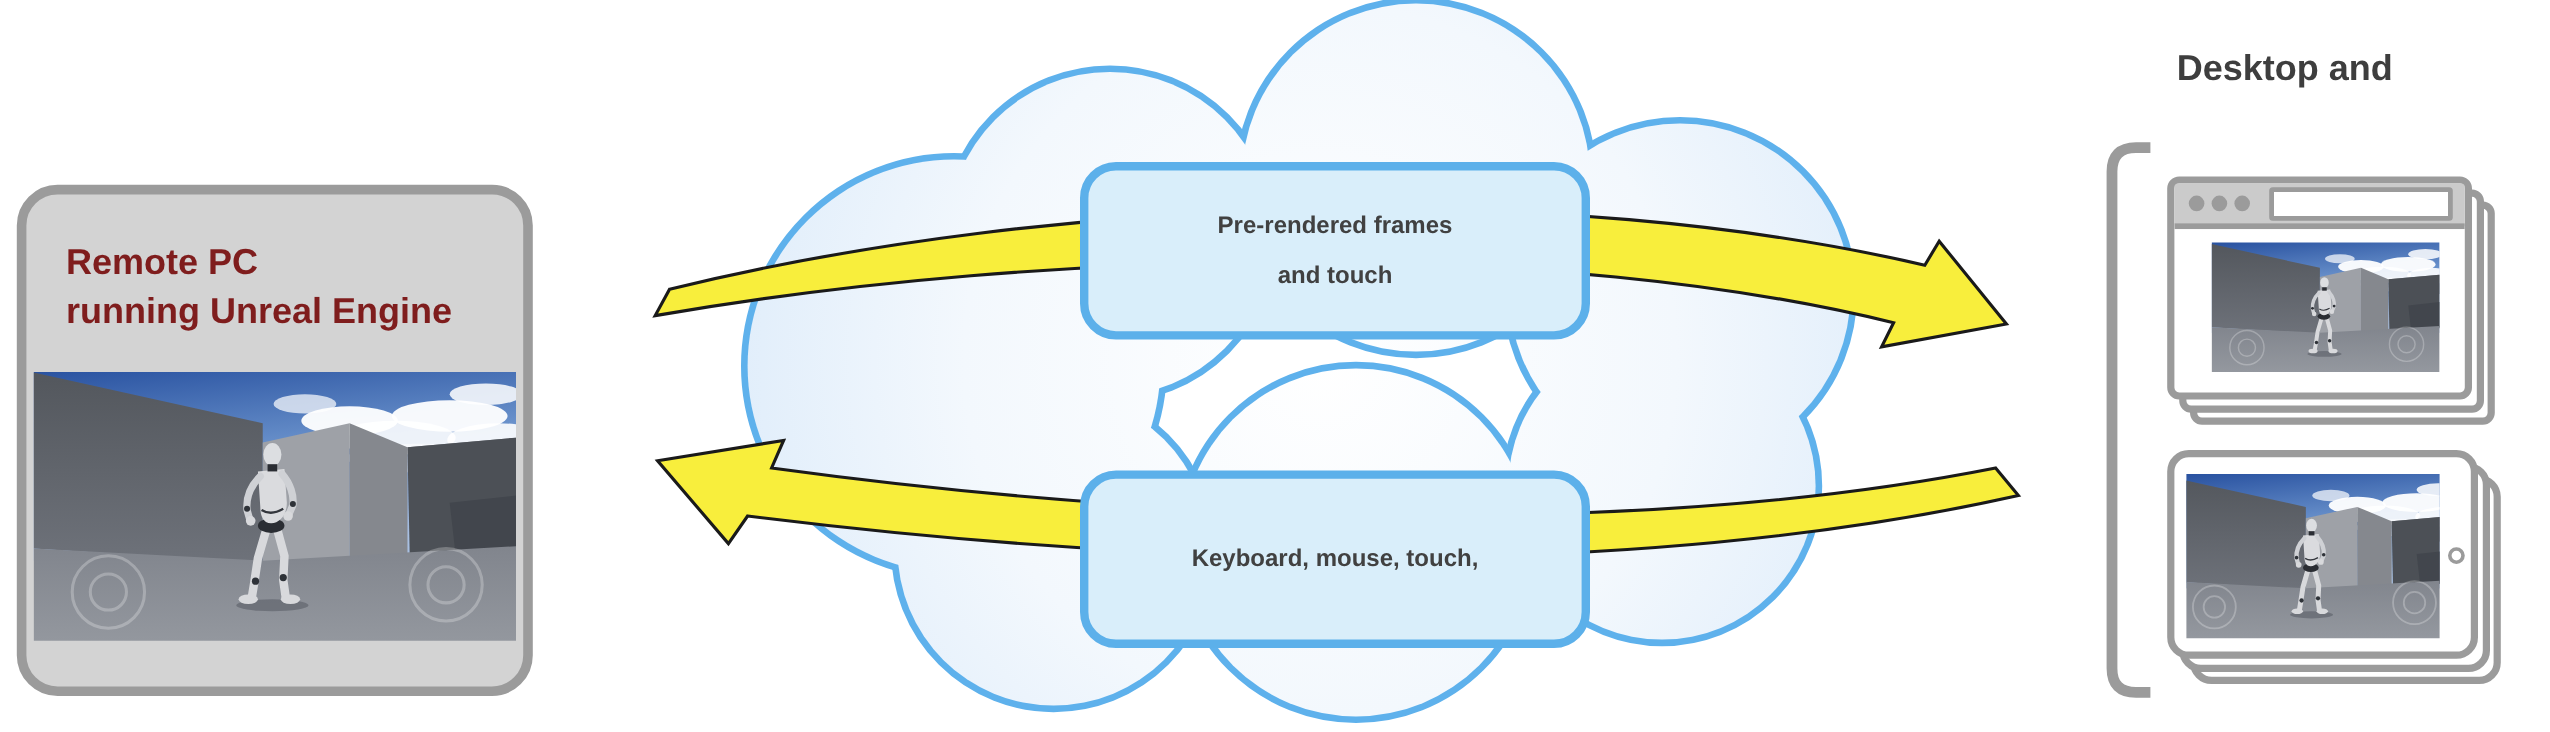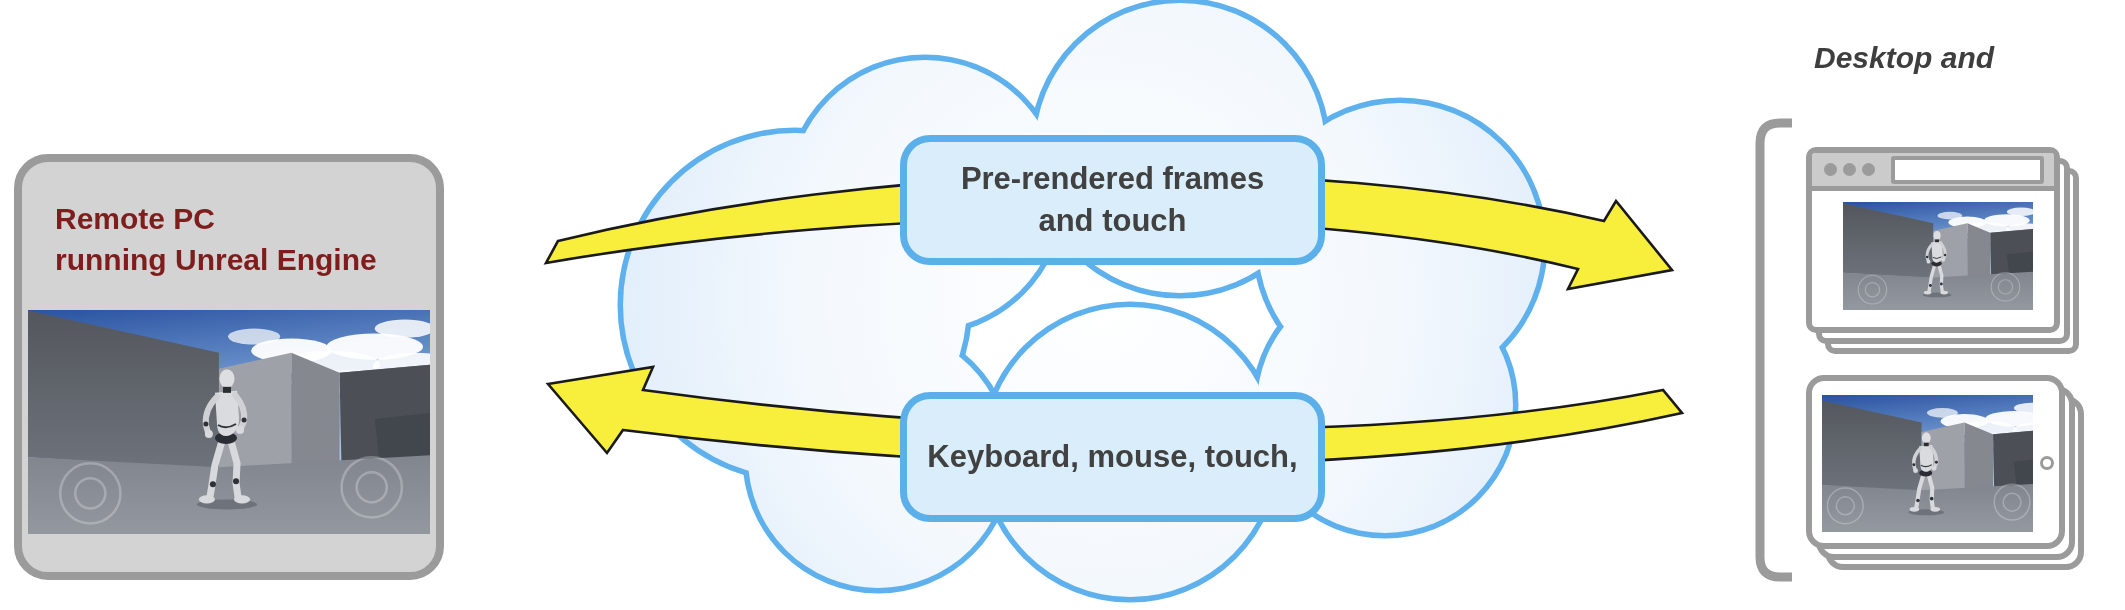--- a/index.html
+++ b/index.html
@@ -15,36 +15,36 @@
           font-family:"Liberation Sans", sans-serif;}
   .layer{position:absolute;left:0;top:0;z-index:0;}
 
   
   .cloud-stroke circle{fill:#ffffff;stroke:var(--cloud_border);stroke-width:11;}
   .cloud-fill circle{fill:url(#cloudGrad);stroke:none;}
   .arrow{fill:var(--arrow_fill);stroke:var(--arrow_outline);stroke-width:2.6;stroke-linejoin:miter;}
   .bracket{fill:none;stroke:var(--device_border);stroke-width:9;}
 
   
-  .cloud-label{position:absolute;z-index:2;width:425px;height:130px;box-sizing:border-box;
+  .cloud-label{position:absolute;z-index:2;width:425px;height:148px;box-sizing:border-box;
     background:var(--label_fill);border:7px solid var(--label_border);border-radius:30px;
     display:flex;flex-direction:column;justify-content:center;align-items:center;
-    color:var(--text_dark);font-size:31px;line-height:42px;font-weight:700;text-align:center;}
+    color:var(--text_dark);font-size:20px;line-height:42px;font-weight:700;text-align:center;}
   .cloud-label span{display:block;}
 
   
   .panel{position:absolute;left:14px;top:154px;width:430px;height:426px;box-sizing:border-box;
     background:var(--panel_fill);border:8px solid var(--panel_border);border-radius:34px;z-index:1;}
   .panel-title{position:absolute;left:33px;top:36px;color:#7f1d1d;font-size:30px;line-height:41px;font-weight:700;}
   .panel-title span{display:block;}
 
   
   .right-title{position:absolute;left:1814px;top:37px;z-index:1;color:#3e3e3e;
     font-size:30px;line-height:41px;font-weight:700;}
-  .right-title span{display:block;font-style:italic;}
+  .right-title span{display:block;}
 
   .device,.device-card{position:absolute;box-sizing:border-box;background:#ffffff;
     border:6px solid var(--device_border);}
   .device-card{z-index:1;}
   .device{z-index:2;}
   .browser{left:1806px;top:147px;width:254px;height:186px;border-radius:10px;}
   .browser-card1{left:1816px;top:158px;width:254px;height:186px;border-radius:10px;}
   .browser-card2{left:1825px;top:168px;width:254px;height:186px;border-radius:10px;z-index:0;}
   .browser-bar{height:33px;background:var(--titlebar_fill);border-bottom:5px solid var(--device_border);
     border-radius:3px 3px 0 0;display:flex;align-items:center;padding:0 10px 0 12px;}

